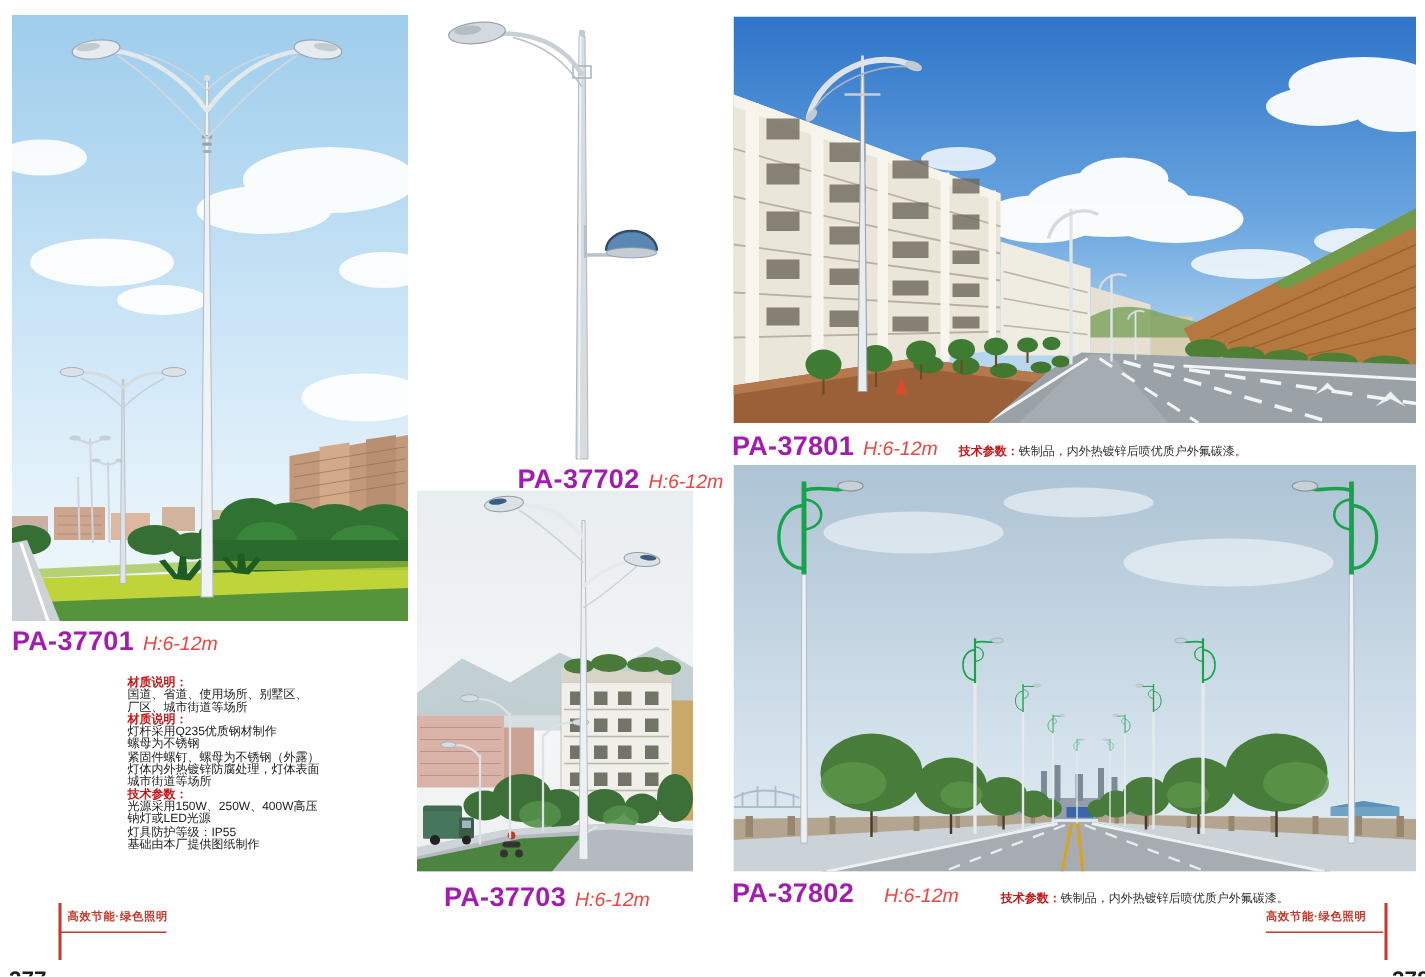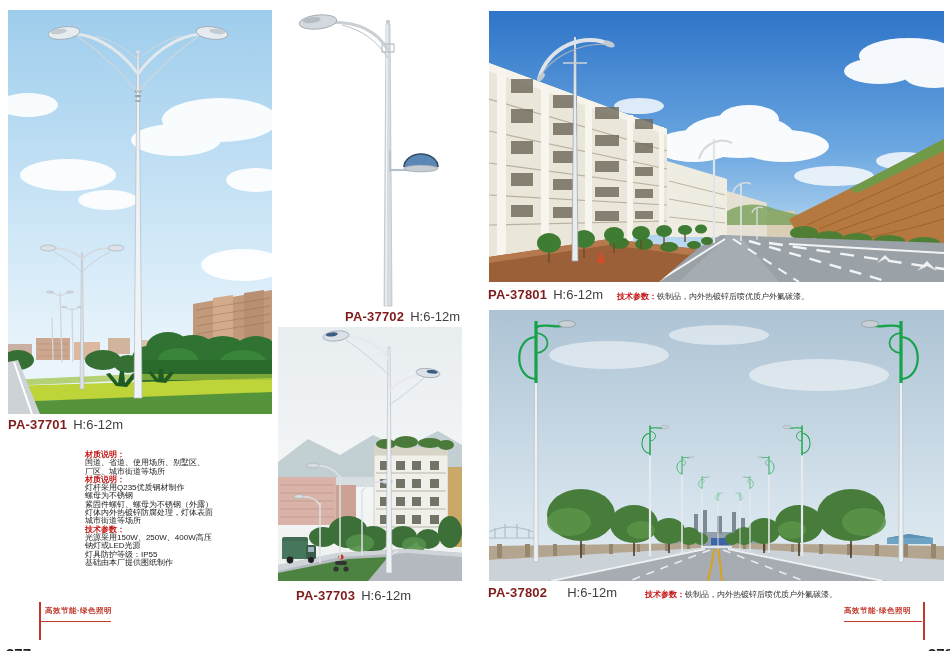--- a/index.html
+++ b/index.html
@@ -1,22 +1,22 @@
 <!DOCTYPE html>
 <html><head>
 <meta charset="utf-8">
 <style>
   html,body{margin:0;padding:0;background:#ffffff;}
   #sheet{position:relative;width:950px;height:651px;background:#ffffff;overflow:hidden;
          font-family:"Liberation Sans","DejaVu Sans",sans-serif;}
   .ph{position:absolute;}
   .ph svg{display:block;width:100%;height:100%;}
   .plabel{position:absolute;white-space:nowrap;display:flex;align-items:baseline;gap:6px;}
-  .model{font-size:13px;font-weight:bold;color:#7f1d1d;letter-spacing:.2px;}
-  .ht{font-size:13px;color:#404040;}
+  .model{font-size:18px;font-weight:bold;color:#a21caf;letter-spacing:.2px;}
+  .ht{font-size:13px;color:#ef4444;font-style:italic;}
   .note{font-size:8px;margin-left:8px;}
   .note .nt{color:#c41717;font-weight:bold;}
   .note .nx{color:#333333;text-align:center;}
   .specs{position:absolute;left:85px;top:451px;width:170px;font-size:8px;line-height:8.3px;color:#222;}
   .s-title{color:#c41717;font-weight:bold;}
   .footer{position:absolute;height:46px;}
   .pnum{position:absolute;font-size:15px;font-weight:bold;color:#1c1c1c;margin-top:44px;}
   .fvbar{position:absolute;width:2px;height:38px;background:#c0392b;}
   .fslogan{position:absolute;font-size:7.5px;font-weight:bold;color:#c0392b;letter-spacing:.5px;white-space:nowrap;}
   .fhline{position:absolute;height:1px;background:#c0392b;}

